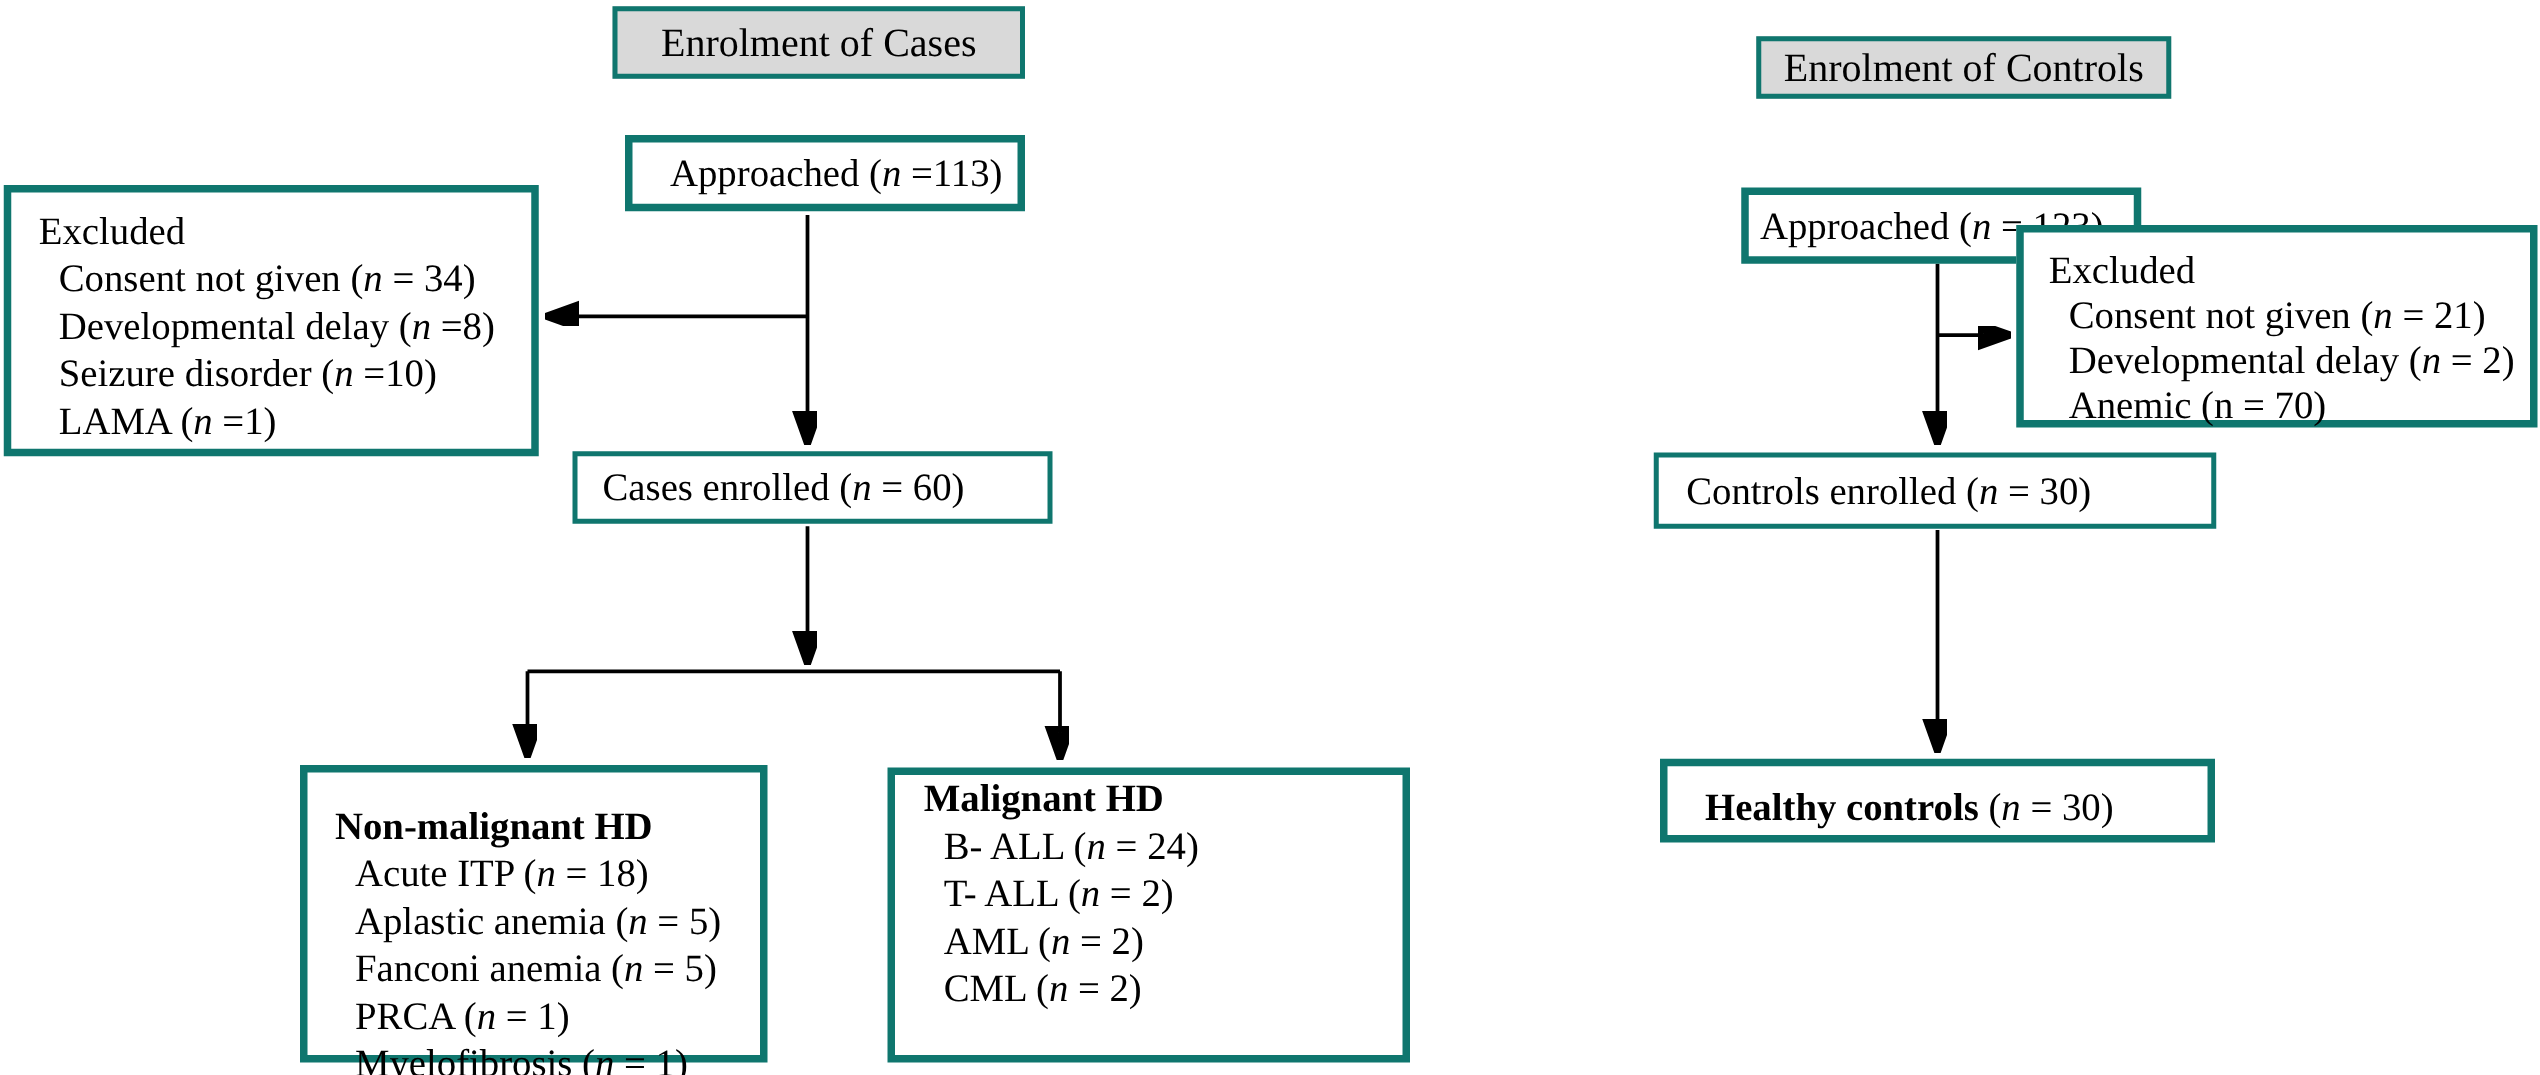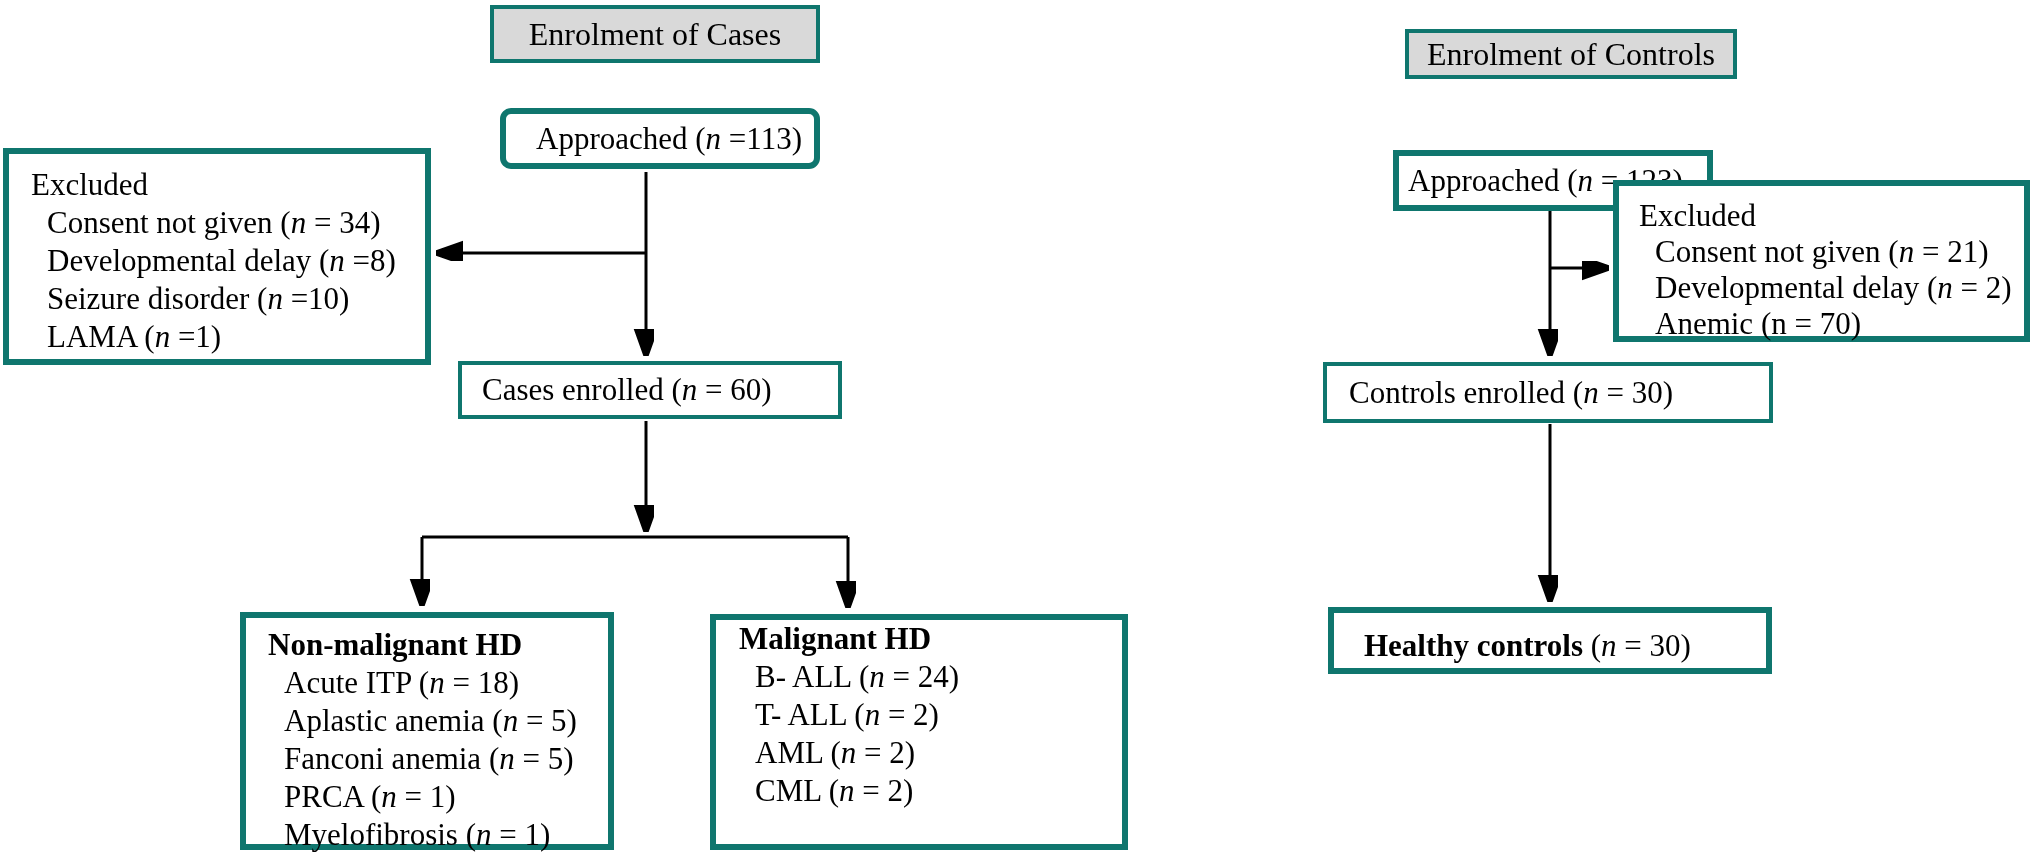--- a/index.html
+++ b/index.html
@@ -26,24 +26,24 @@
     font-size: 32px;
   }
   .single { display: flex; align-items: center; }
   .nvar { font-style: italic; }
   .bold { font-weight: bold; }
   .indent { padding-left: 16px; }
   .line { white-space: nowrap; }
 
   
   #header-cases       { left: 490px;  top: 5px;   width: 330px; height: 58px; }
-  #approached-cases   { left: 500px;  top: 108px; width: 320px; height: 61px; padding-left: 30px; border-radius: 11px; }
+  #approached-cases   { left: 500px;  top: 108px; width: 320px; height: 61px; padding-left: 30px; }
   #excluded-cases     { left: 3px;    top: 148px; width: 428px; height: 217px; padding: 12px 10px 0 22px; }
   #cases-enrolled     { left: 458px;  top: 361px; width: 384px; height: 58px; padding-left: 20px; border-width: 4px; }
-  #non-malignant      { left: 240px;  top: 612px; width: 374px; height: 238px; padding: 8px 8px 0 22px; }
+  #non-malignant      { left: 240px;  top: 612px; width: 374px; height: 238px; padding: 24px 8px 0 22px; }
   #malignant          { left: 710px;  top: 614px; width: 418px; height: 236px; padding: 0 8px 0 23px; }
   #header-controls    { left: 1405px; top: 5px;   width: 332px; height: 50px; margin-top: 24px; }
   #approached-controls{ left: 1393px; top: 110px; width: 320px; height: 61px; padding-left: 9px; margin-top: 40px; }
   #excluded-controls  { left: 1613px; top: 180px; width: 417px; height: 162px; padding: 12px 8px 0 20px; line-height: 36px; }
   #controls-enrolled  { left: 1323px; top: 362px; width: 450px; height: 61px; padding-left: 22px; border-width: 4px; }
   #healthy-controls   { left: 1328px; top: 607px; width: 444px; height: 67px; padding: 14px 8px 0 30px; }
 
   #connector-layer { position: absolute; left: 0; top: 0; pointer-events: none; }
   #connector-layer line, #connector-layer path { stroke: #000000; stroke-width: 3px; fill: none; }
 </style>

